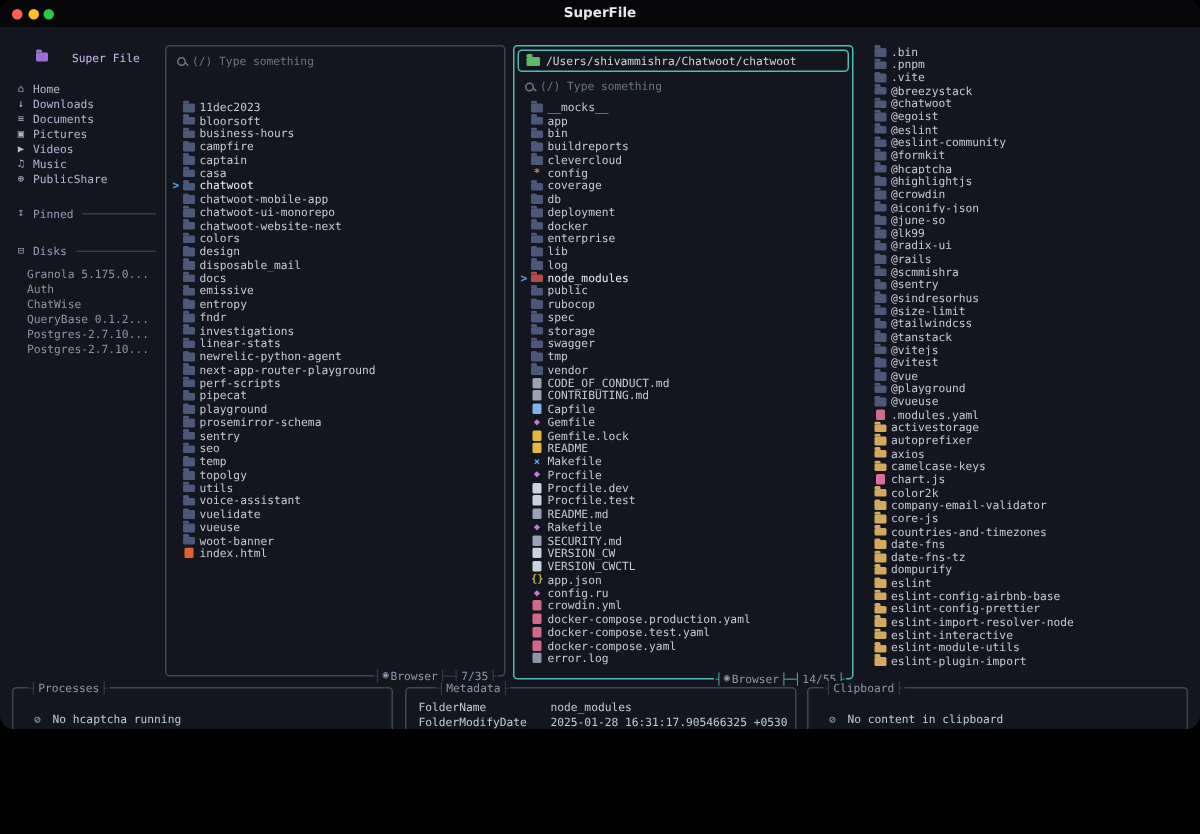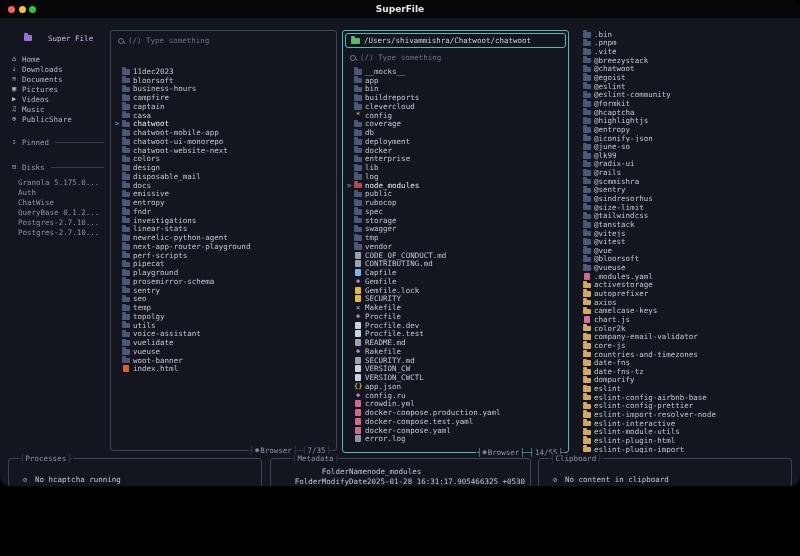--- a/index.html
+++ b/index.html
@@ -70,21 +70,21 @@
   
   .bpanel{position:absolute;top:458px;height:87px;border:1px solid var(--bc);border-radius:3px;}
   .bp-title{position:absolute;top:-5px;left:10px;display:flex;gap:1px;background:var(--bg);
     color:var(--dim);font-size:7.5px;line-height:9px;padding:0 1px;}
   .bp-count{position:absolute;bottom:-5px;right:8px;display:flex;gap:1px;background:var(--bg);
     color:var(--dim);font-size:7.5px;line-height:9px;padding:0 1px;}
   .bp-empty{display:flex;align-items:center;gap:6px;margin:16px 0 0 12px;color:var(--txt);font-size:7.5px;}
   .bp-empty .icg{color:var(--dim);}
   .kv{margin:8px 0 0 8px;font-size:7.5px;color:var(--txt);}
   .kvrow{display:flex;height:10px;white-space:nowrap;}
-  .kvk{width:88px;flex:0 0 88px;overflow:hidden;text-align:right;}
+  .kvk{width:88px;flex:0 0 88px;overflow:hidden;}
   .kvv{overflow:hidden;}
 </style>
 </head>
 <body>
 
 <div class="window">
 
   <div class="titlebar">
     <span class="tl red"></span>
     <span class="tl yel"></span>
@@ -475,21 +475,21 @@
           <span class="fname">Gemfile</span>
         </div>
         <div class="frow">
           <span class="cur"></span>
           <span class="icq" style="background: rgb(226, 185, 61);"></span>
           <span class="fname">Gemfile.lock</span>
         </div>
         <div class="frow">
           <span class="cur"></span>
           <span class="icq" style="background: rgb(226, 185, 61);"></span>
-          <span class="fname">SECURITY</span>
+          <span class="fname">README</span>
         </div>
         <div class="frow">
           <span class="cur"></span>
           <span class="icg" style="color: rgb(97, 175, 239);">×</span>
           <span class="fname">Makefile</span>
         </div>
         <div class="frow">
           <span class="cur"></span>
           <span class="icg" style="color: rgb(198, 120, 221);">◆</span>
           <span class="fname">Procfile</span>
@@ -627,21 +627,21 @@
         <span class="fname">@hcaptcha</span>
       </div>
       <div class="frow">
         <span class="cur"></span>
         <span class="icf" style="background: rgb(77, 88, 120);"></span>
         <span class="fname">@highlightjs</span>
       </div>
       <div class="frow">
         <span class="cur"></span>
         <span class="icf" style="background: rgb(77, 88, 120);"></span>
-        <span class="fname">@entropy</span>
+        <span class="fname">@crowdin</span>
       </div>
       <div class="frow">
         <span class="cur"></span>
         <span class="icf" style="background: rgb(77, 88, 120);"></span>
         <span class="fname">@iconify-json</span>
       </div>
       <div class="frow">
         <span class="cur"></span>
         <span class="icf" style="background: rgb(77, 88, 120);"></span>
         <span class="fname">@june-so</span>
@@ -702,21 +702,21 @@
         <span class="fname">@vitest</span>
       </div>
       <div class="frow">
         <span class="cur"></span>
         <span class="icf" style="background: rgb(77, 88, 120);"></span>
         <span class="fname">@vue</span>
       </div>
       <div class="frow">
         <span class="cur"></span>
         <span class="icf" style="background: rgb(77, 88, 120);"></span>
-        <span class="fname">@bloorsoft</span>
+        <span class="fname">@playground</span>
       </div>
       <div class="frow">
         <span class="cur"></span>
         <span class="icf" style="background: rgb(77, 88, 120);"></span>
         <span class="fname">@vueuse</span>
       </div>
       <div class="frow">
         <span class="cur"></span>
         <span class="icq" style="background: rgb(209, 106, 138);"></span>
         <span class="fname">.modules.yaml</span>
@@ -803,25 +803,20 @@
       </div>
       <div class="frow">
         <span class="cur"></span>
         <span class="icf" style="background: rgb(212, 169, 95);"></span>
         <span class="fname">eslint-interactive</span>
       </div>
       <div class="frow">
         <span class="cur"></span>
         <span class="icf" style="background: rgb(212, 169, 95);"></span>
         <span class="fname">eslint-module-utils</span>
-      </div>
-      <div class="frow">
-        <span class="cur"></span>
-        <span class="icf" style="background: rgb(212, 169, 95);"></span>
-        <span class="fname">eslint-plugin-html</span>
       </div>
       <div class="frow">
         <span class="cur"></span>
         <span class="icf" style="background: rgb(212, 169, 95);"></span>
         <span class="fname">eslint-plugin-import</span>
       </div>
     </div>
 
   <div class="bpanel" style="left:8px;width:254px">
     <div class="bp-title">

